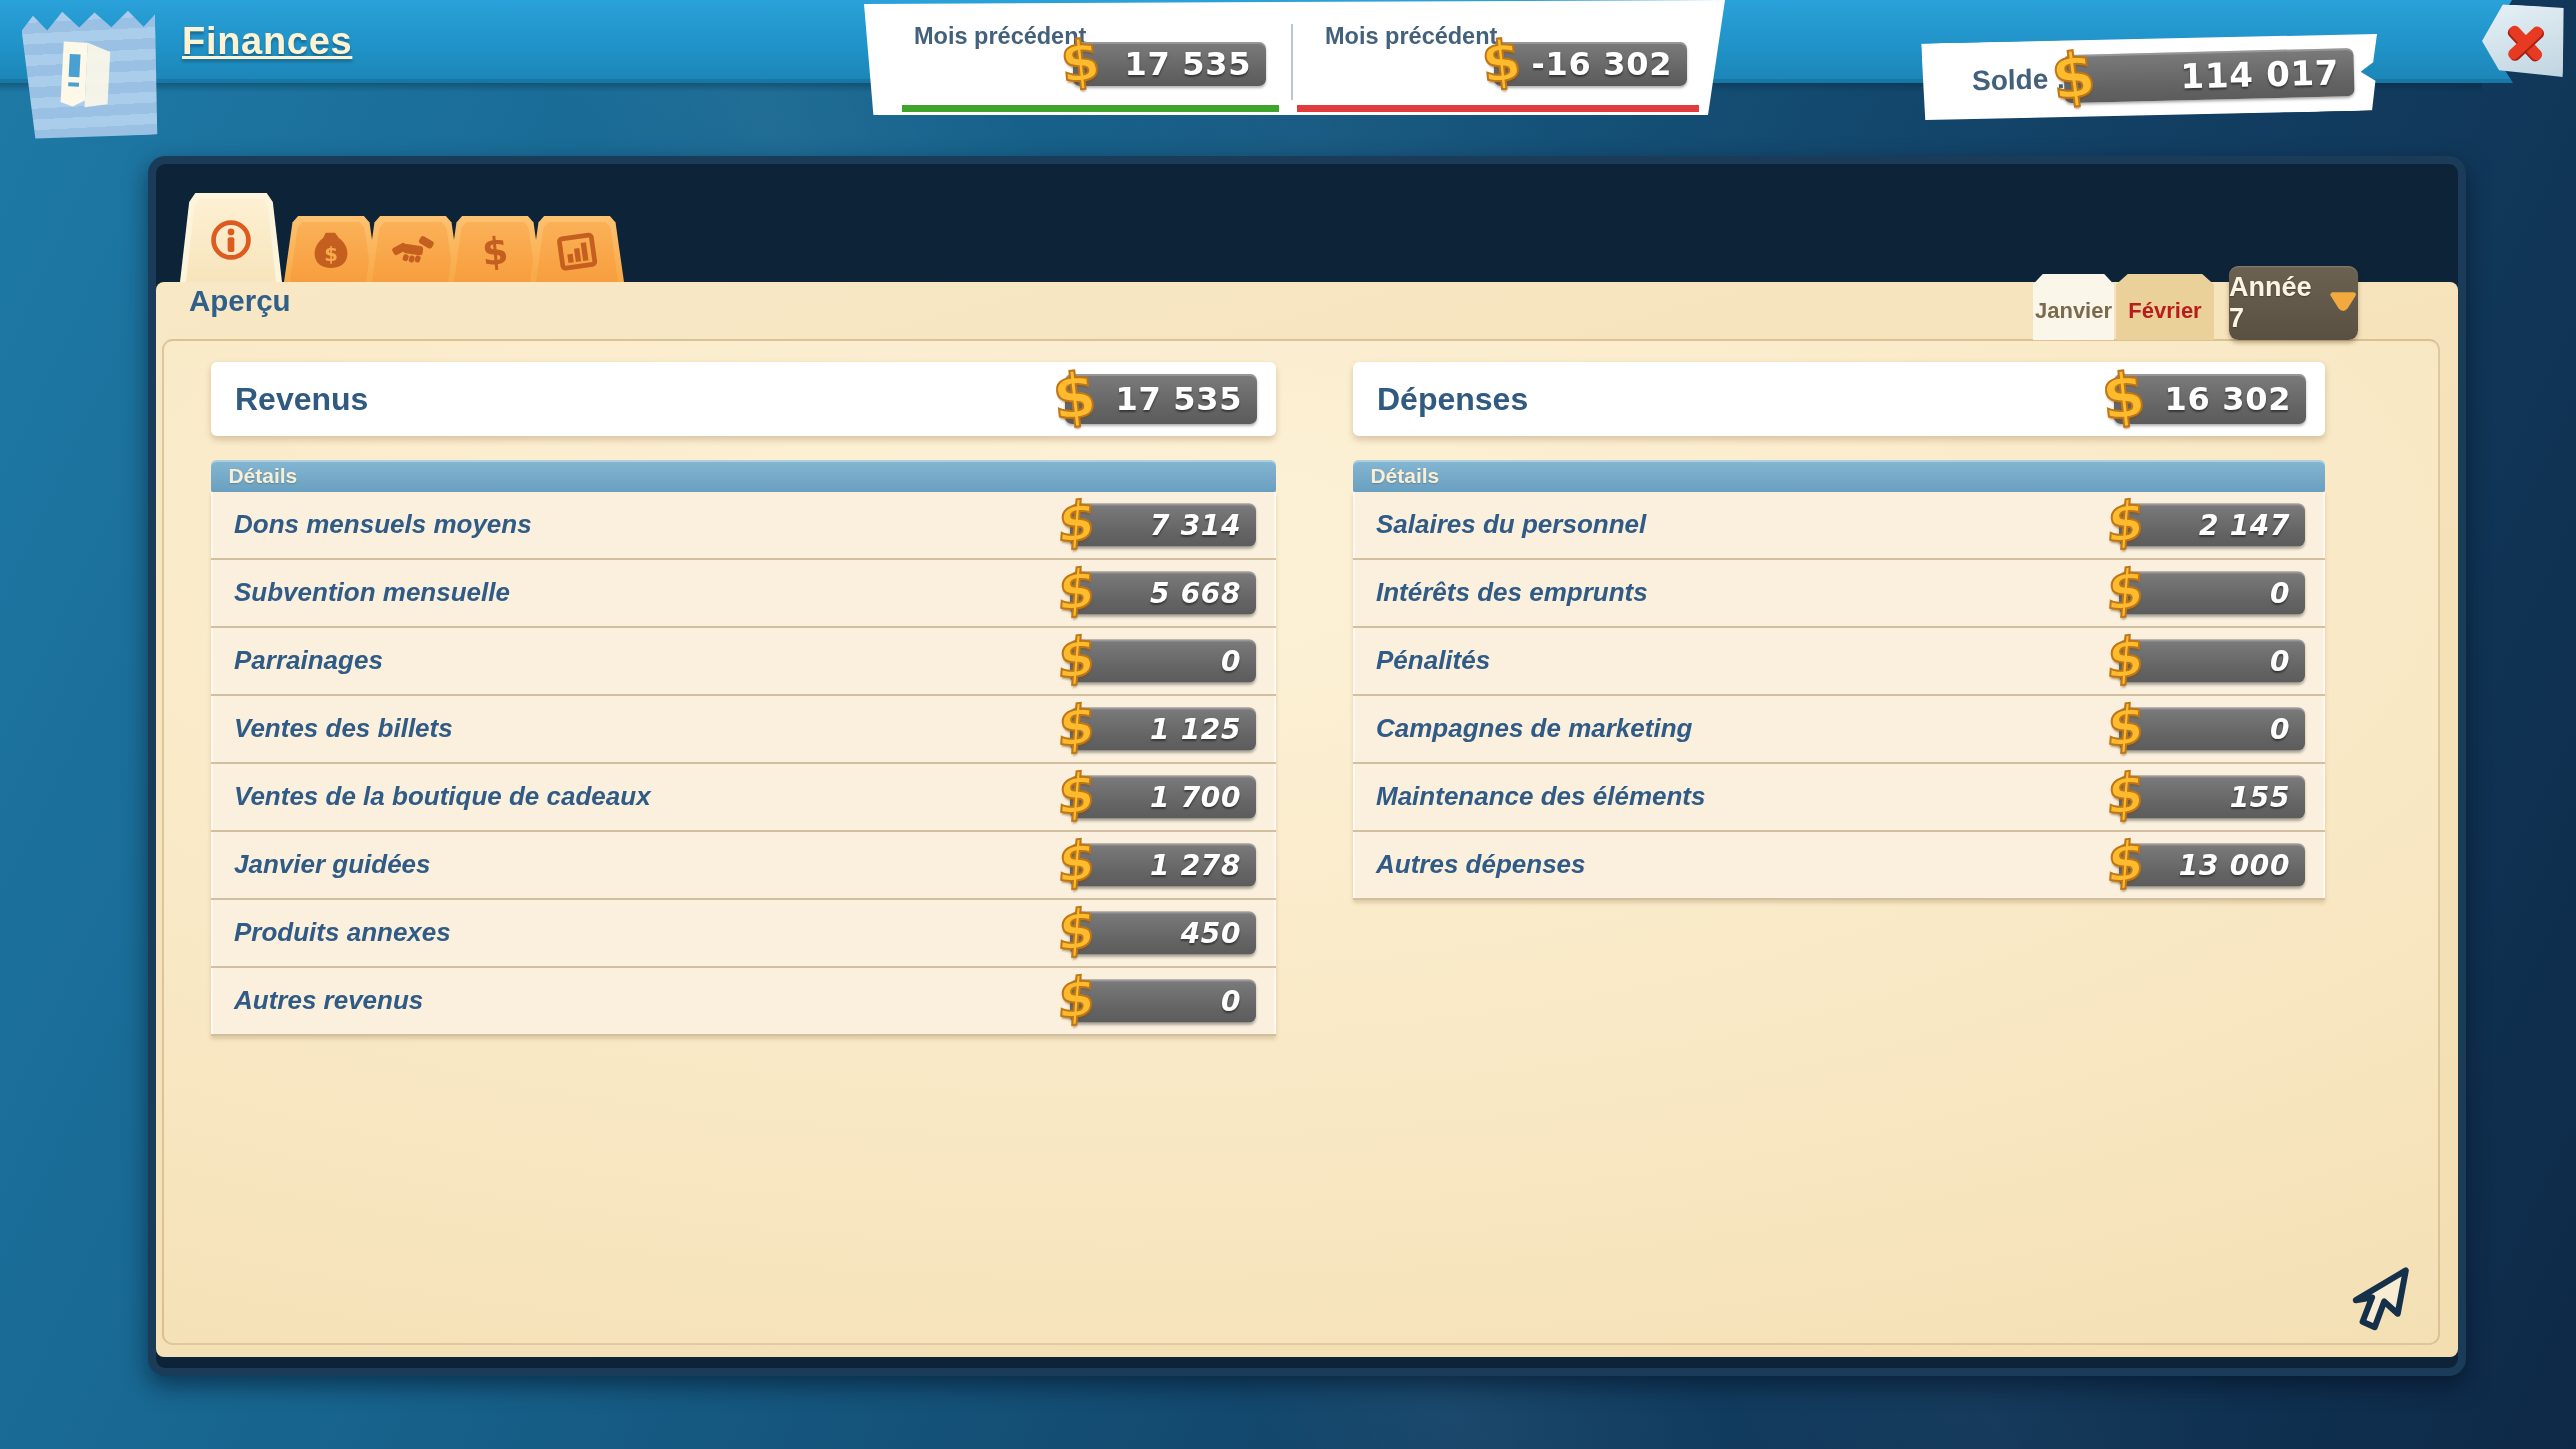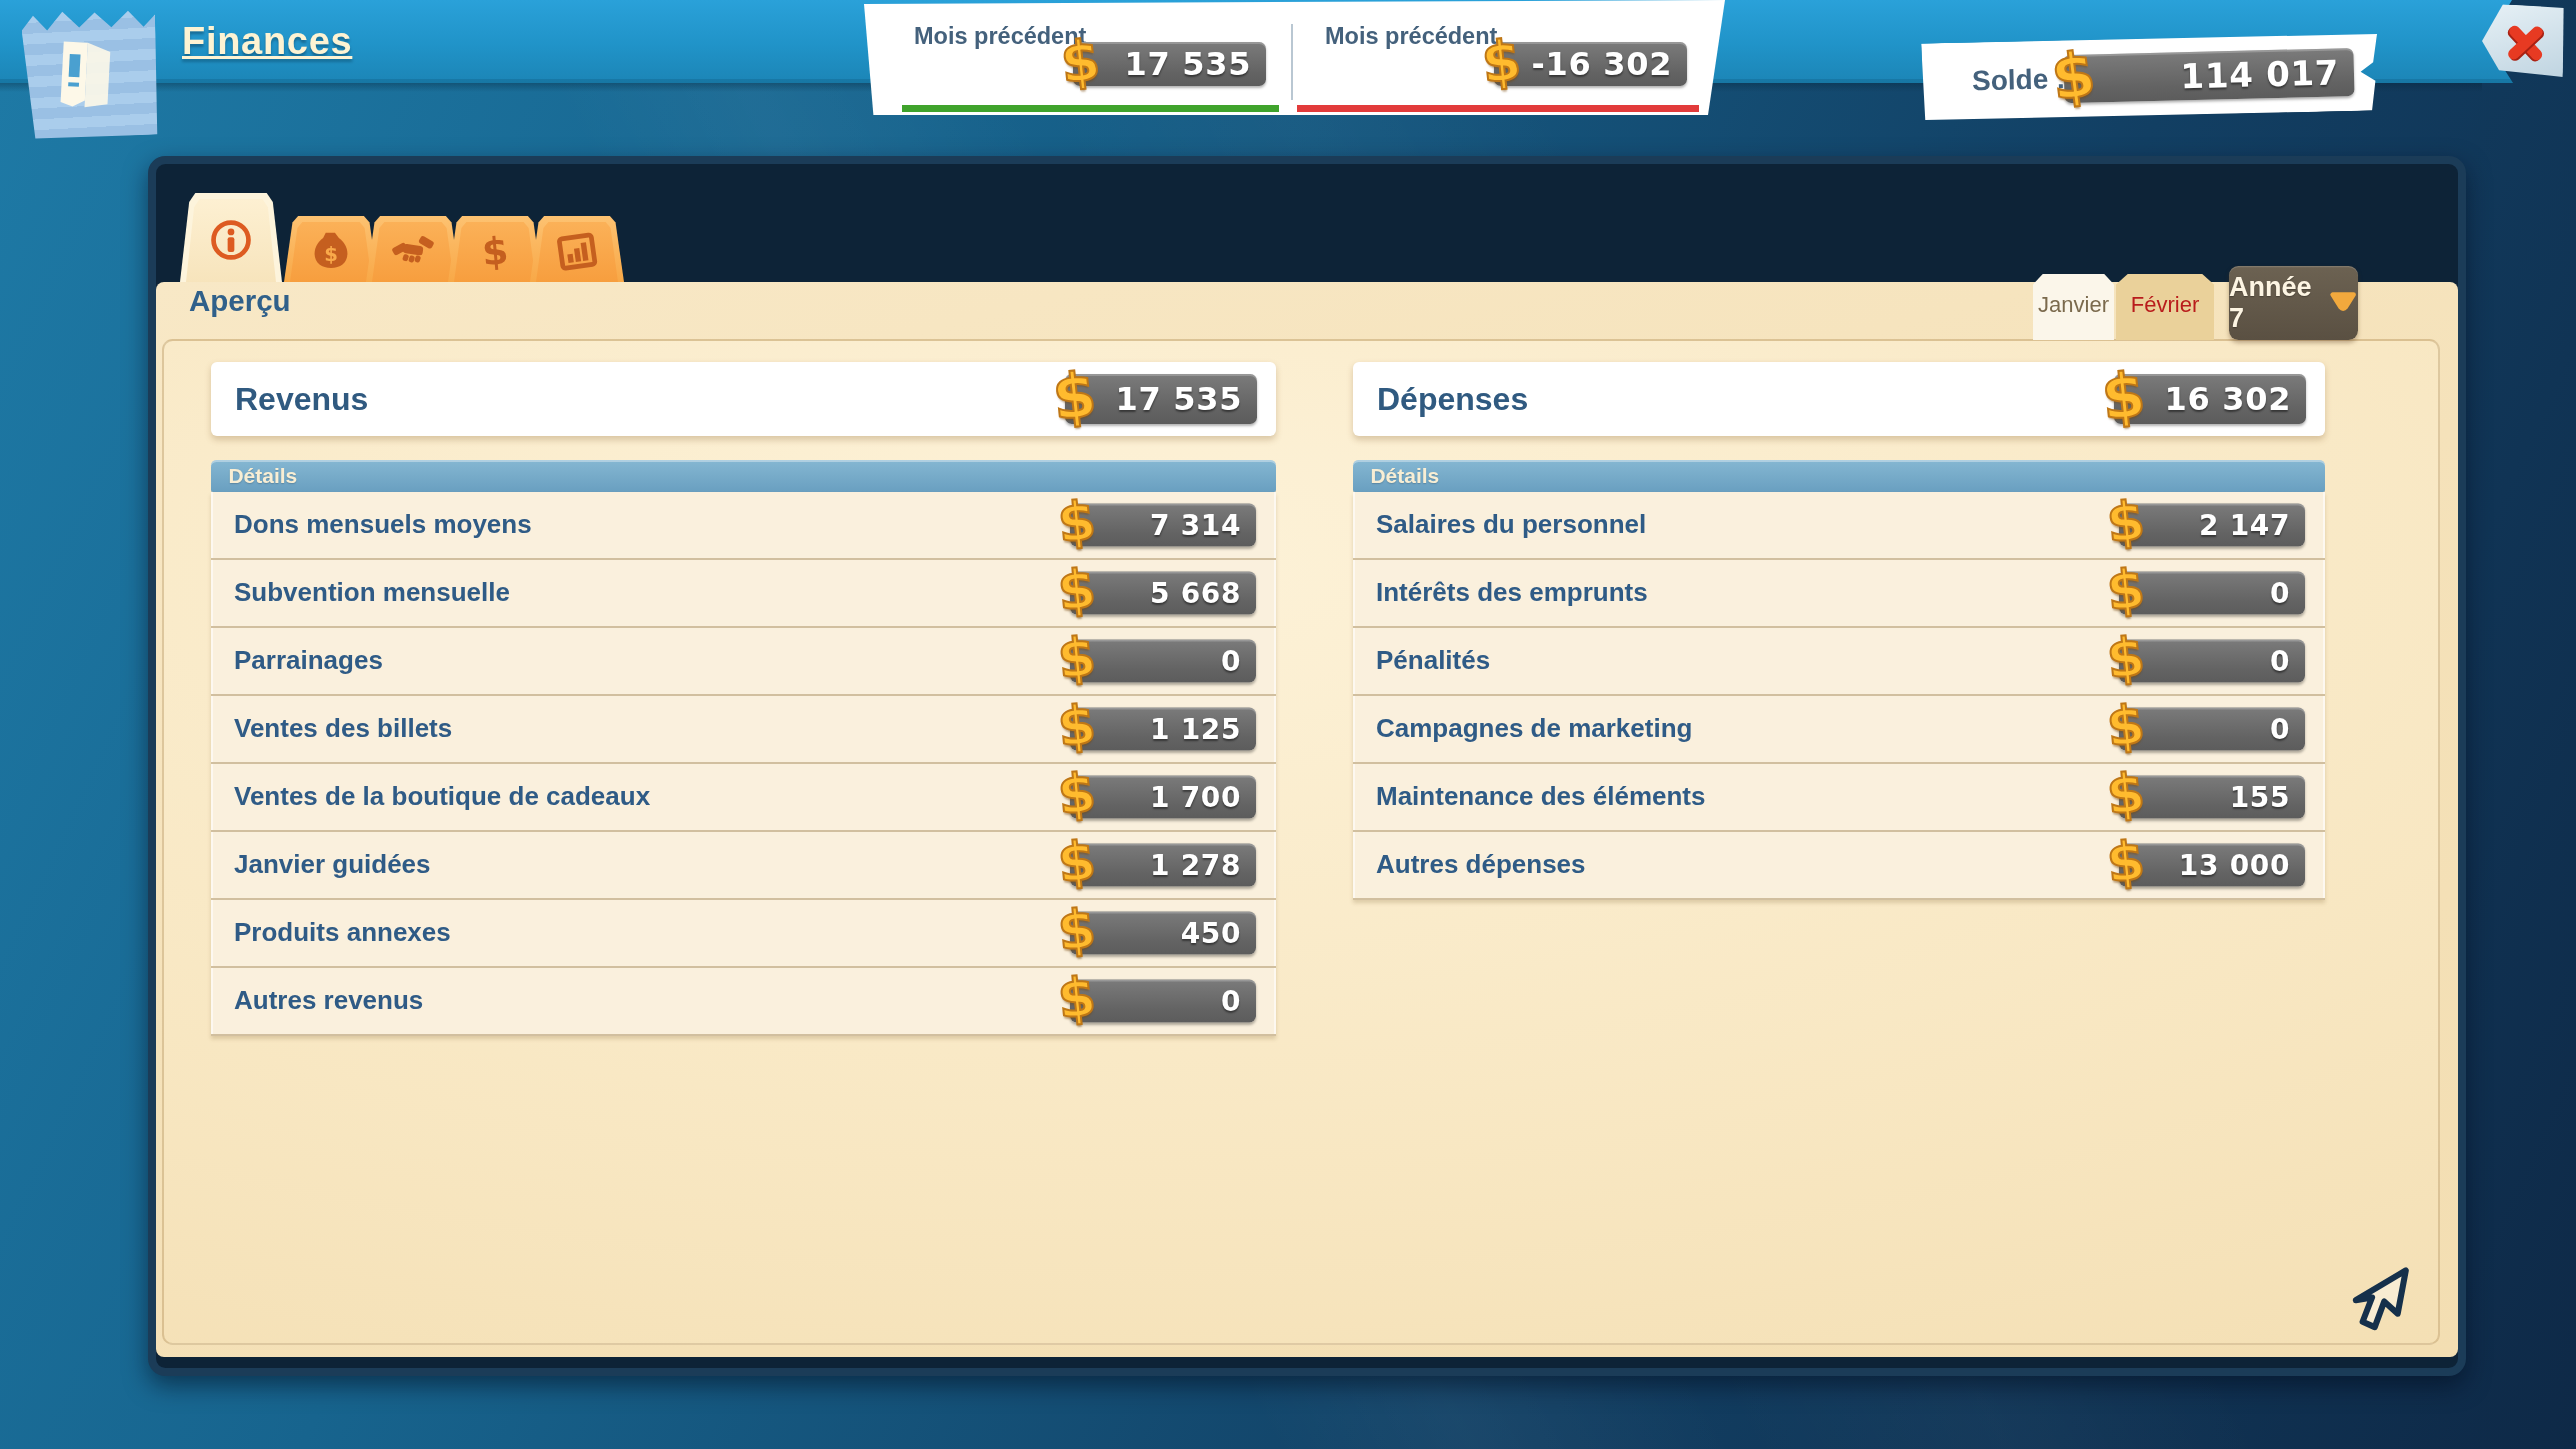--- a/index.html
+++ b/index.html
@@ -96,21 +96,21 @@
   .tab .icon{position:absolute;left:50%;top:54%;transform:translate(-50%,-50%);}
   .tab1{left:180px;top:193px;width:102px;height:89px;z-index:3;}
   .tab2{left:284px;top:216px;width:94px;height:66px;}
   .tab3{left:366px;top:216px;width:94px;height:66px;}
   .tab4{left:448px;top:216px;width:94px;height:66px;}
   .tab5{left:530px;top:216px;width:94px;height:66px;}
 
   
   .month-btn{position:absolute;z-index:4;cursor:pointer;display:flex;align-items:flex-end;justify-content:center;
       clip-path:polygon(12% 0,88% 0,100% 16%,100% 100%,0 100%,0 16%);
-      font-size:22px;font-weight:normal;padding-bottom:22px;box-sizing:border-box;}
+      font-size:22px;font-weight:bold;padding-bottom:16px;box-sizing:border-box;}
   .month-jan{left:2033px;top:274px;width:81px;height:66px;background:#fbf6ea;color:#7b6a4d;}
   .month-feb{left:2116px;top:274px;width:98px;height:66px;background:#ead19a;color:#b91c1c;}
   .year-btn{left:2229px;top:266px;width:129px;height:74px;z-index:5;border-radius:9.4px;cursor:pointer;
       background:linear-gradient(180deg,#6c6252 0%,#5a5042 100%);
       box-shadow:0 2.7px 4px rgba(80,50,20,.35), inset 0 1.3px 0 rgba(255,255,255,.15);
       display:flex;align-items:center;justify-content:center;gap:8px;
       font-size:27px;font-weight:bold;color:#fdf5e3;text-shadow:0 1.3px 1.3px rgba(0,0,0,.3);}
 
   
   .col{position:absolute;top:362px;z-index:3;}
@@ -119,21 +119,21 @@
   .total-card{position:relative;height:74px;background:#ffffff;border-radius:6px;
       box-shadow:0 3.4px 6px rgba(120,80,30,.25);display:flex;align-items:center;}
   .total-title{margin-left:24px;font-size:32px;font-weight:bold;color:#305a80;}
   .card-pill{position:absolute;right:19px;top:12px;width:192px;height:50px;}
   .card-pill .num{font-size:32px;} .card-pill .dollar{font-size:62px;}
   .details-bar{margin-top:23.5px;height:32px;border-radius:5.4px 5.4px 2px 2px;
       background:linear-gradient(180deg,#85b7d2 0%,#699fc0 100%);
       box-shadow:inset 0 2px 0 rgba(255,255,255,.35),0 1.3px 0 rgba(90,70,40,.25);
       display:flex;align-items:center;font-size:21px;font-weight:bold;color:#f8eed4;
       padding-left:17.4px;box-sizing:border-box;text-shadow:0 1.3px 1.3px rgba(60,90,110,.4);}
-  .rows{box-shadow:0 2.7px 4px rgba(120,90,40,.22);}
+  .rows{box-shadow:0 2.7px 4px rgba(120,90,40,.22);font-style:italic;}
   .frow{position:relative;height:68px;background:#faf0dd;box-sizing:border-box;
       border-bottom:2px solid rgba(160,130,85,.45);
       box-shadow:inset 2px 0 0 rgba(255,255,255,.55),inset -2px 0 0 rgba(255,255,255,.55);
       display:flex;align-items:center;}
   .flabel{margin-left:23px;font-size:26px;font-weight:bold;color:#2f5b86;}
   .row-pill{position:absolute;right:20px;top:50%;transform:translateY(-50%);width:186px;height:43px;}
   .row-pill .num{font-size:28px;} .row-pill .dollar{font-size:54px;}
 
   
   .cursor{left:2341px;top:1261px;z-index:9;}

